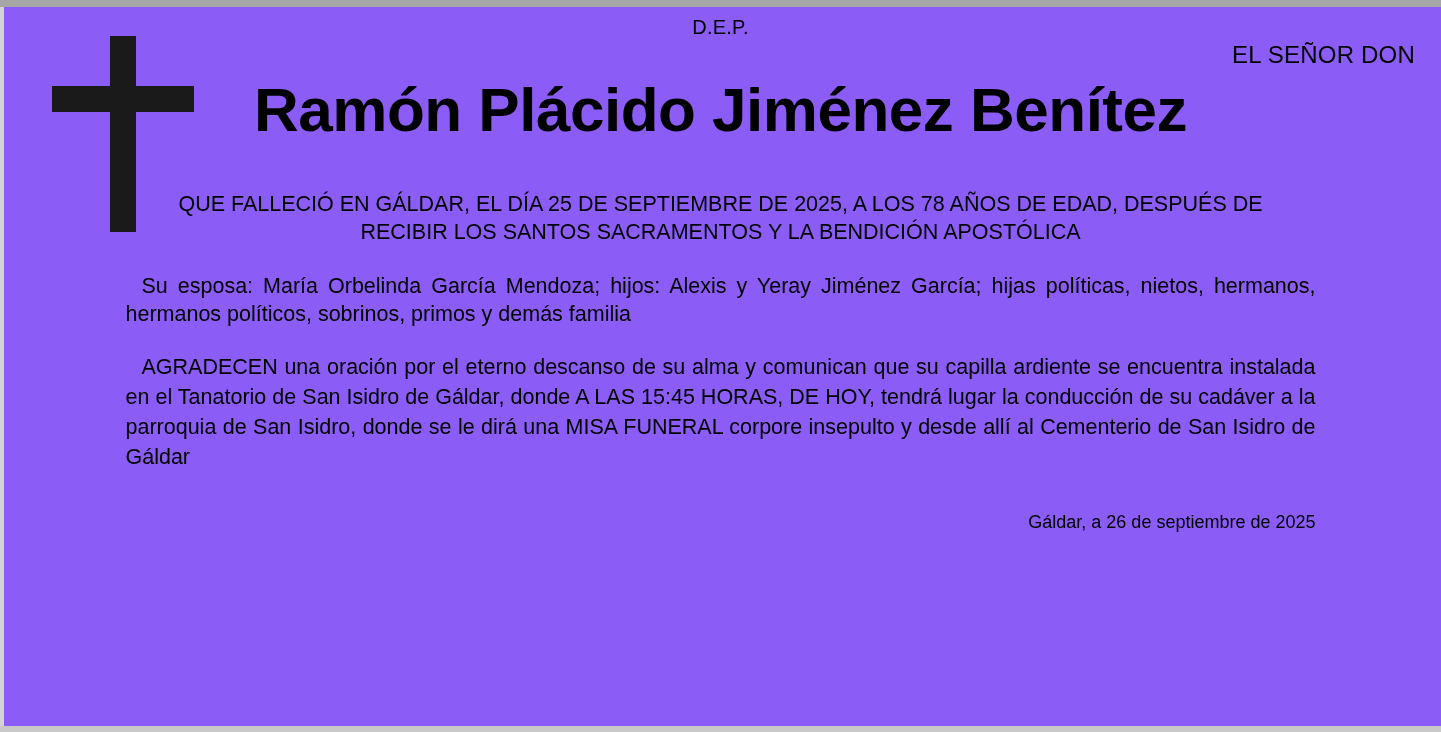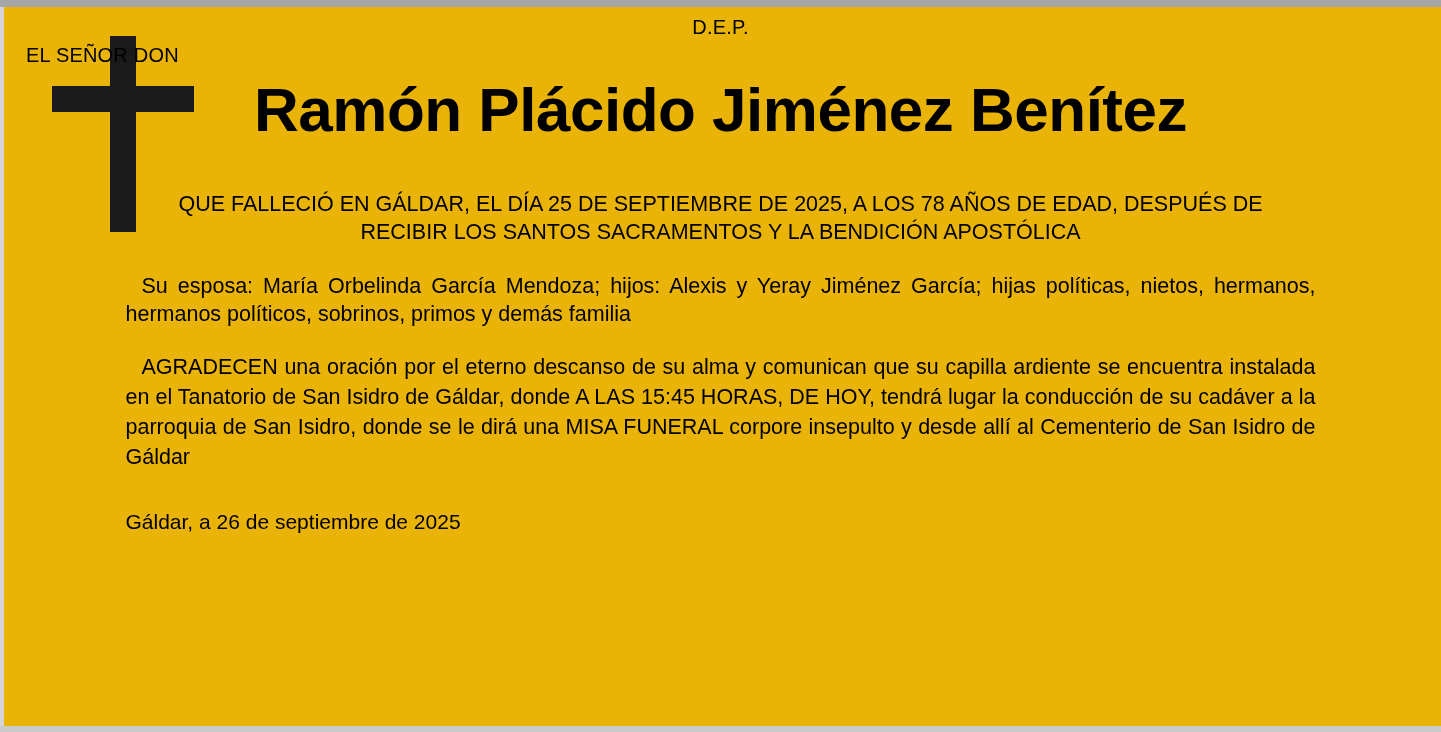--- a/index.html
+++ b/index.html
@@ -11,21 +11,21 @@
     width: 1441px;
     height: 732px;
     font-family: "Liberation Sans", sans-serif;
     color: #000000;
     overflow: hidden;
   }
   .obituary {
     position: relative;
     width: 1441px;
     height: 732px;
-    background: #eab308;
+    background: #8b5cf6;
     box-sizing: border-box;
   }
   .top-rule {
     position: absolute;
     top: 0;
     left: 0;
     width: 1441px;
     height: 7px;
     background: #a6a6a6;
   }
@@ -76,22 +76,22 @@
     padding: 14px 26px 0 26px;
     box-sizing: border-box;
   }
   .dep {
     text-align: center;
     font-size: 20px;
     line-height: 27px;
     letter-spacing: 0.2px;
   }
   .senor {
-    text-align: left;
-    font-size: 20px;
+    text-align: right;
+    font-size: 24px;
     line-height: 28px;
     letter-spacing: 0.2px;
   }
   .name {
     text-align: center;
     font-size: 62px;
     font-weight: bold;
     line-height: 1.12;
     margin: 6px auto 16px auto;
     max-width: 1070px;
@@ -117,24 +117,25 @@
     line-height: 30px;
     margin: 24px auto 0 auto;
     max-width: 1190px;
     text-align: justify;
     text-indent: 16px;
   }
   .body-text b {
     font-weight: normal;
   }
   .place-date {
-    font-size: 21px;
+    font-size: 18px;
     line-height: 28px;
     margin: 36px auto 12px auto;
     max-width: 1190px;
+    text-align: right;
   }
 </style>
 </head>
 <body>
 
 <div class="obituary">
 
   <div class="top-rule"></div>
   <div class="left-rule"></div>
   <div class="bottom-rule"></div>

